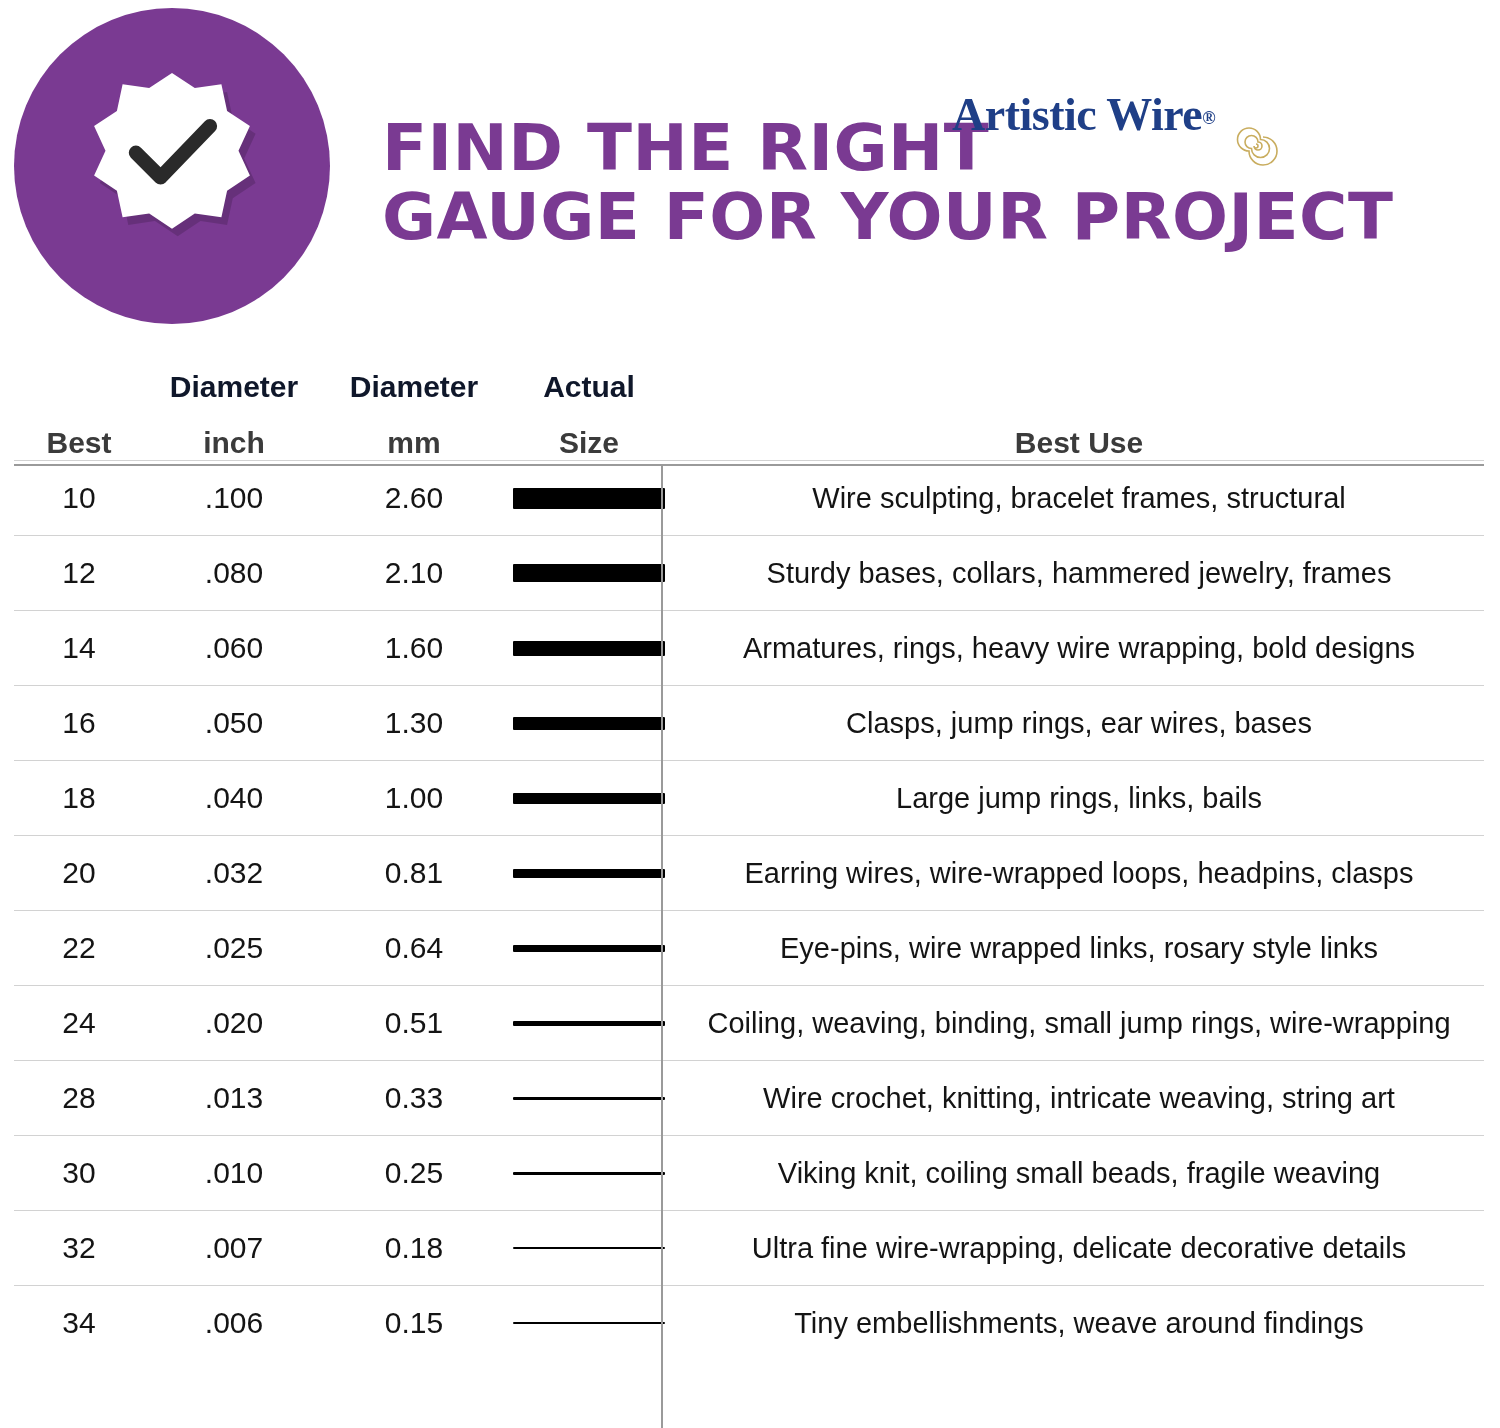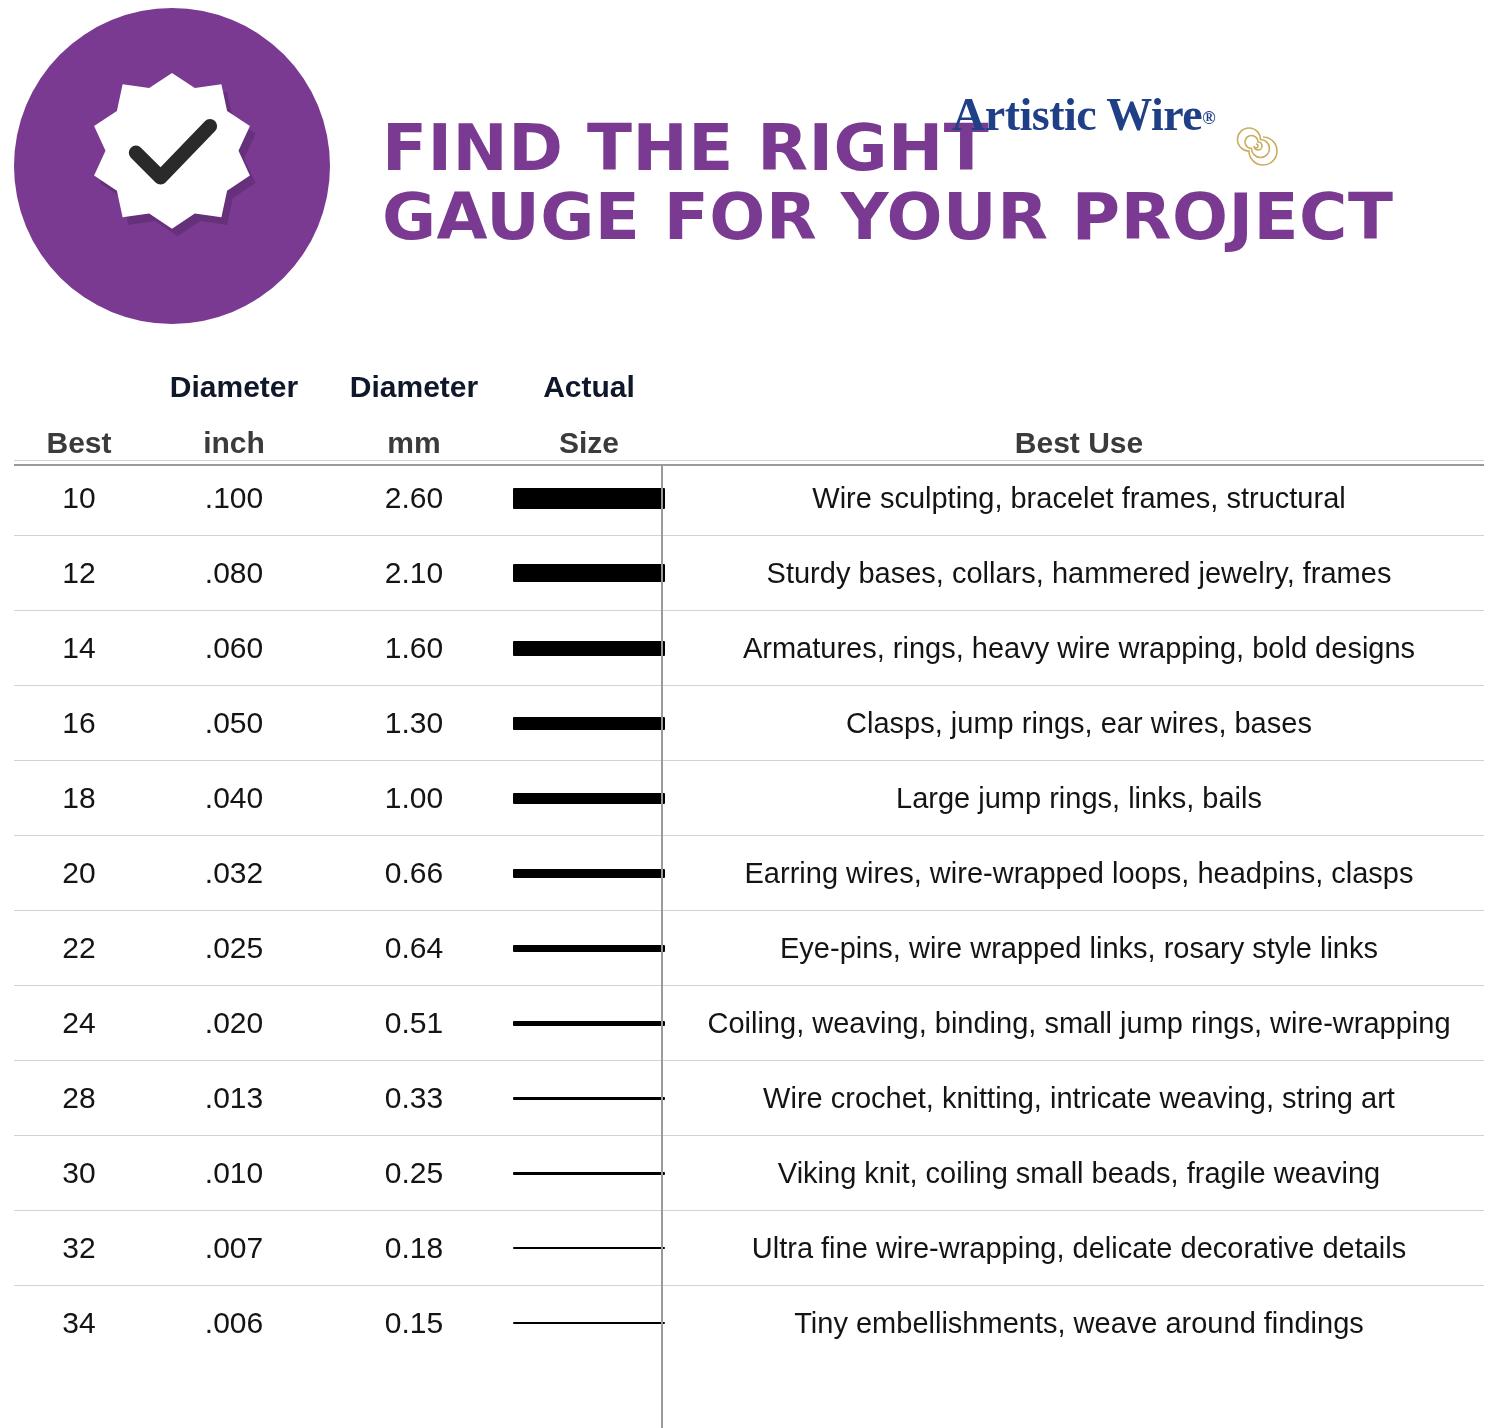--- a/index.html
+++ b/index.html
@@ -272,21 +272,21 @@
           <td>.040</td>
           <td>1.00</td>
           <td>
             <div class="bar" style="height: 11px; width: 152px;"></div>
           </td>
           <td class="best">Large jump rings, links, bails</td>
         </tr>
         <tr class="row">
           <td>20</td>
           <td>.032</td>
-          <td>0.66</td>
+          <td>0.81</td>
           <td>
             <div class="bar" style="height: 9px; width: 152px;"></div>
           </td>
           <td class="best">Earring wires, wire-wrapped loops, headpins, clasps</td>
         </tr>
         <tr class="row">
           <td>22</td>
           <td>.025</td>
           <td>0.64</td>
           <td>

